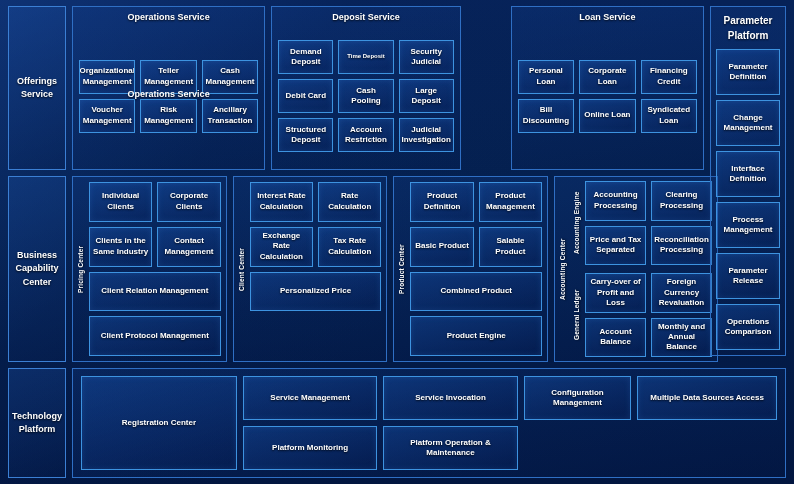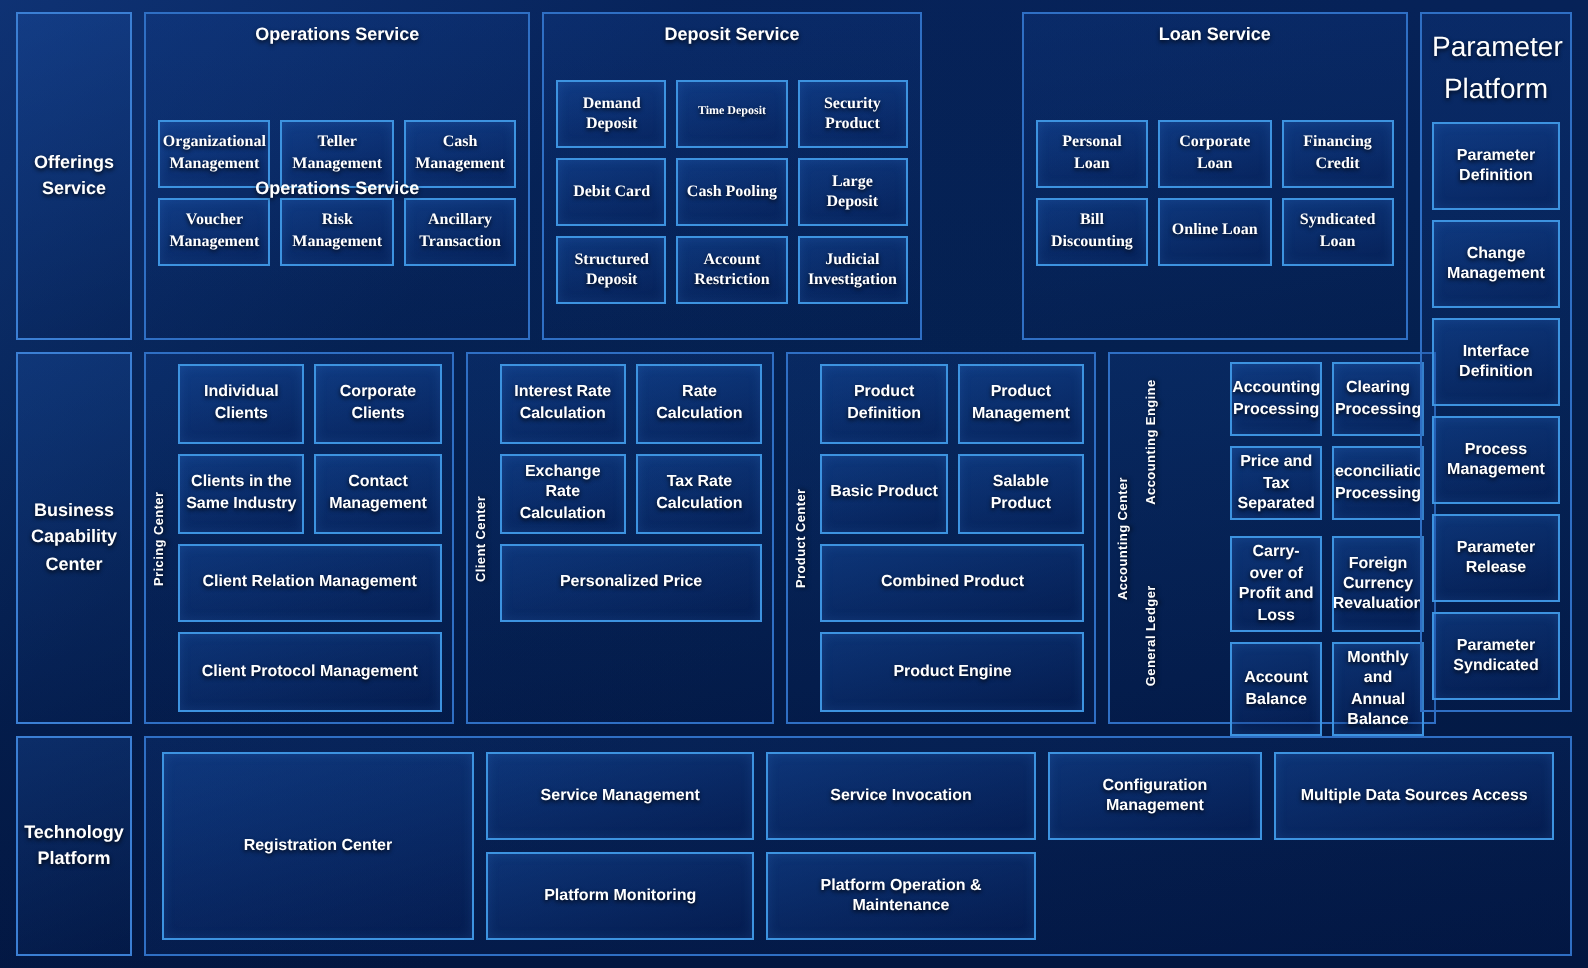--- a/index.html
+++ b/index.html
@@ -138,40 +138,40 @@
 
   .cell.small { font-size: 6px; }
   .cell.span2 { grid-column: span 2; }
 
   
   .band-offerings { height: 164px; }
   .band-offerings .group-ops   { flex: 1.02 1 0; }
   .band-offerings .group-dep   { flex: 1.00 1 0; }
   .band-offerings .group-loan  { flex: 1.02 1 0; margin-left: 44px; }
   .band-offerings .cells { align-content: center; }
-  .band-offerings .cells .cell { min-height: 34px; font-family: Liberation Serif, serif; }
+  .band-offerings .cells .cell { min-height: 34px; }
 
   
   .rail {
     position: absolute;
     top: 6px;
     right: 8px;
     width: 76px;
     height: 350px;
     border: 1px solid #2f6fc4;
     background: linear-gradient(170deg, rgba(22,72,160,0.22), rgba(4,26,78,0.18));
     display: flex;
     flex-direction: column;
     padding: 4px 5px 5px;
     gap: 5px;
   }
   .rail-title {
     color: #ffffff;
-    font-size: 14px;
-    font-weight: normal;
+    font-size: 10px;
+    font-weight: bold;
     text-align: center;
     line-height: 1.5;
     padding: 2px 0 1px;
     text-shadow: 0 1px 2px rgba(0,0,0,0.8);
   }
   .rail .cell { flex: 1 1 0; min-height: 0; }
 
   
   .band-bcc { height: 186px; }
   .band-bcc .band-body { padding-right: 68px; }
@@ -187,21 +187,20 @@
   .acct-inner {
     flex: 1 1 auto;
     display: flex;
     flex-direction: column;
     min-width: 0;
   }
   .acct-sub {
     flex: 1 1 0;
     display: flex;
     min-width: 0;
-    gap: 30px;
   }
   .acct-sub .cells {
     grid-template-rows: 1fr 1fr;
     padding: 4px 5px 4px 2px;
   }
 
   
   .band-tech { height: 110px; }
   .band-tech .group { flex: 1 1 auto; flex-direction: row; }
   .band-tech .tech-grid {
@@ -236,21 +235,21 @@
           <div class="cell">Risk Management</div>
           <div class="cell">Ancillary Transaction</div>
         </div>
       </div>
 
       <div class="group group-dep">
         <div class="group-title">Deposit Service</div>
         <div class="cells cols-3">
           <div class="cell">Demand Deposit</div>
           <div class="cell small">Time Deposit</div>
-          <div class="cell">Security Product</div>
+          <div class="cell">Security Judicial</div>
           <div class="cell">Debit Card</div>
           <div class="cell">Cash Pooling</div>
           <div class="cell">Large Deposit</div>
           <div class="cell">Structured Deposit</div>
           <div class="cell">Account Restriction</div>
           <div class="cell">Judicial Investigation</div>
         </div>
       </div>
 
       <div class="group group-loan">
@@ -354,16 +353,16 @@
     </div>
   </div>
 
   <div class="rail">
     <div class="rail-title">Parameter Platform</div>
     <div class="cell">Parameter Definition</div>
     <div class="cell">Change Management</div>
     <div class="cell">Interface Definition</div>
     <div class="cell">Process Management</div>
     <div class="cell">Parameter Release</div>
-    <div class="cell">Parameter Syndicated</div>
+    <div class="cell">Operations Comparison</div>
   </div>
 
 </div>
 
 </body></html>

